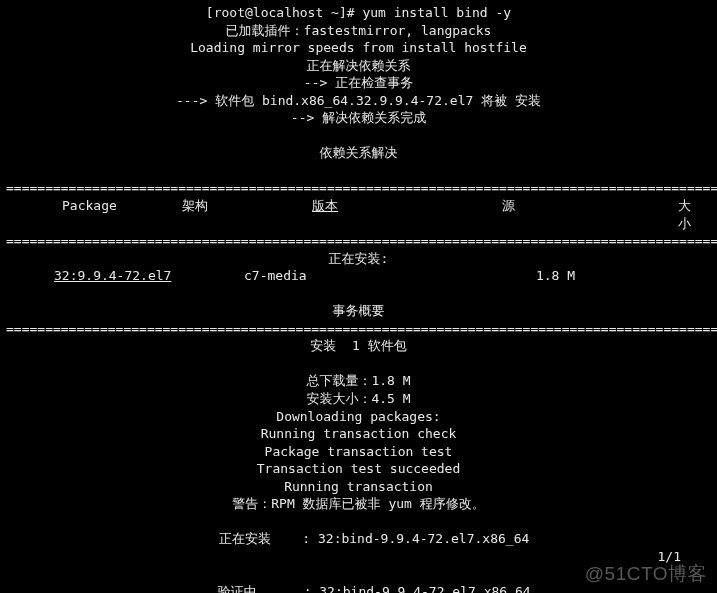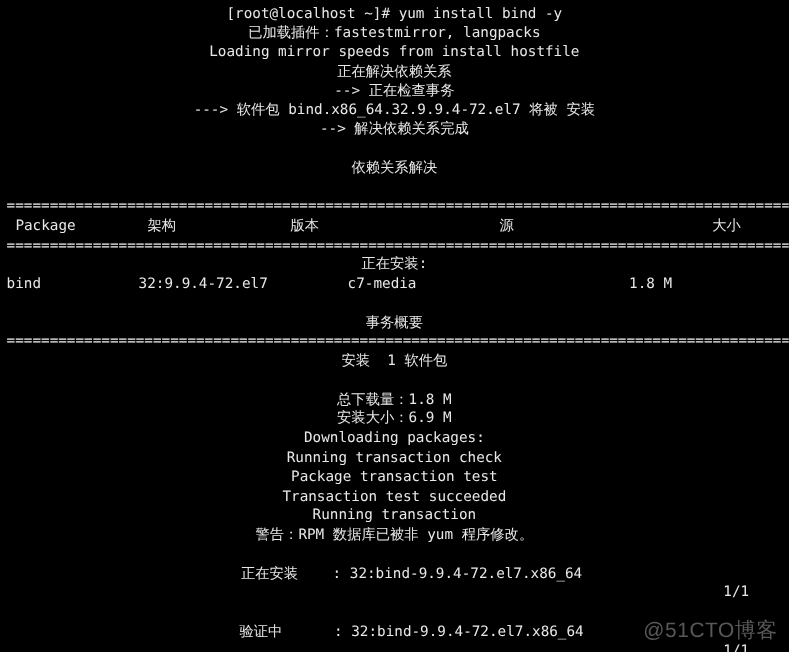--- a/index.html
+++ b/index.html
@@ -24,24 +24,24 @@
     color: #6e6e6e;
     font-family: Arial, sans-serif;
     font-size: 19px;
     letter-spacing: 0.5px;
     opacity: 0.8;
   }
   .hr {
     white-space: pre;
     letter-spacing: 0;
   }
-  .tbl-row { display:flex; }
+  .tbl-row { display:flex;margin-left:48px; }
   .c-pkg   { width: 120px; }
   .c-arch  { width: 130px; }
-  .c-ver   { width: 190px; }
+  .c-ver   { width: 190px; text-decoration: underline; }
   .c-repo  { width: 170px; }
   .c-size  { flex:1; text-align:center; padding-right:14px; }
   .indent1 { padding-left: 8px; }
   .right11 { float:right; padding-right:30px; }
   .clearfix::after { content:""; display:block; clear:both; }
 </style>
 </head>
 <body>
 
 <div class="line"><span>[root@localhost ~]# </span><span>yum install bind -y</span></div>
@@ -59,32 +59,31 @@
 <div class="tbl-row">
   <div class="c-pkg indent1">Package</div>
   <div class="c-arch">架构</div>
   <div class="c-ver">版本</div>
   <div class="c-repo">源</div>
   <div class="c-size">大小</div>
 </div>
 <div class="hr">============================================================================================</div>
 <div class="line">正在安装:</div>
 <div class="tbl-row">
-  <div class="c-pkg"> bind</div>
   <div class="c-ver">32:9.9.4-72.el7</div>
   <div class="c-repo">c7-media</div>
   <div class="c-size">1.8 M</div>
 </div>
 <div class="line">&nbsp;</div>
 <div class="line">事务概要</div>
 <div class="hr">============================================================================================</div>
 <div class="line">安装  1 软件包</div>
 <div class="line">&nbsp;</div>
 <div class="line">总下载量：1.8 M</div>
-<div class="line">安装大小：6.9 M</div>
+<div class="line">安装大小：4.5 M</div>
 <div class="line">Downloading packages:</div>
 <div class="line">Running transaction check</div>
 <div class="line">Package transaction test</div>
 <div class="line">Transaction test succeeded</div>
 <div class="line">Running transaction</div>
 <div class="line">警告：RPM 数据库已被非 yum 程序修改。</div>
 
 <div class="line clearfix">
   <span>  正在安装    : 32:bind-9.9.4-72.el7.x86_64</span>
   <span class="right11">1/1</span>

